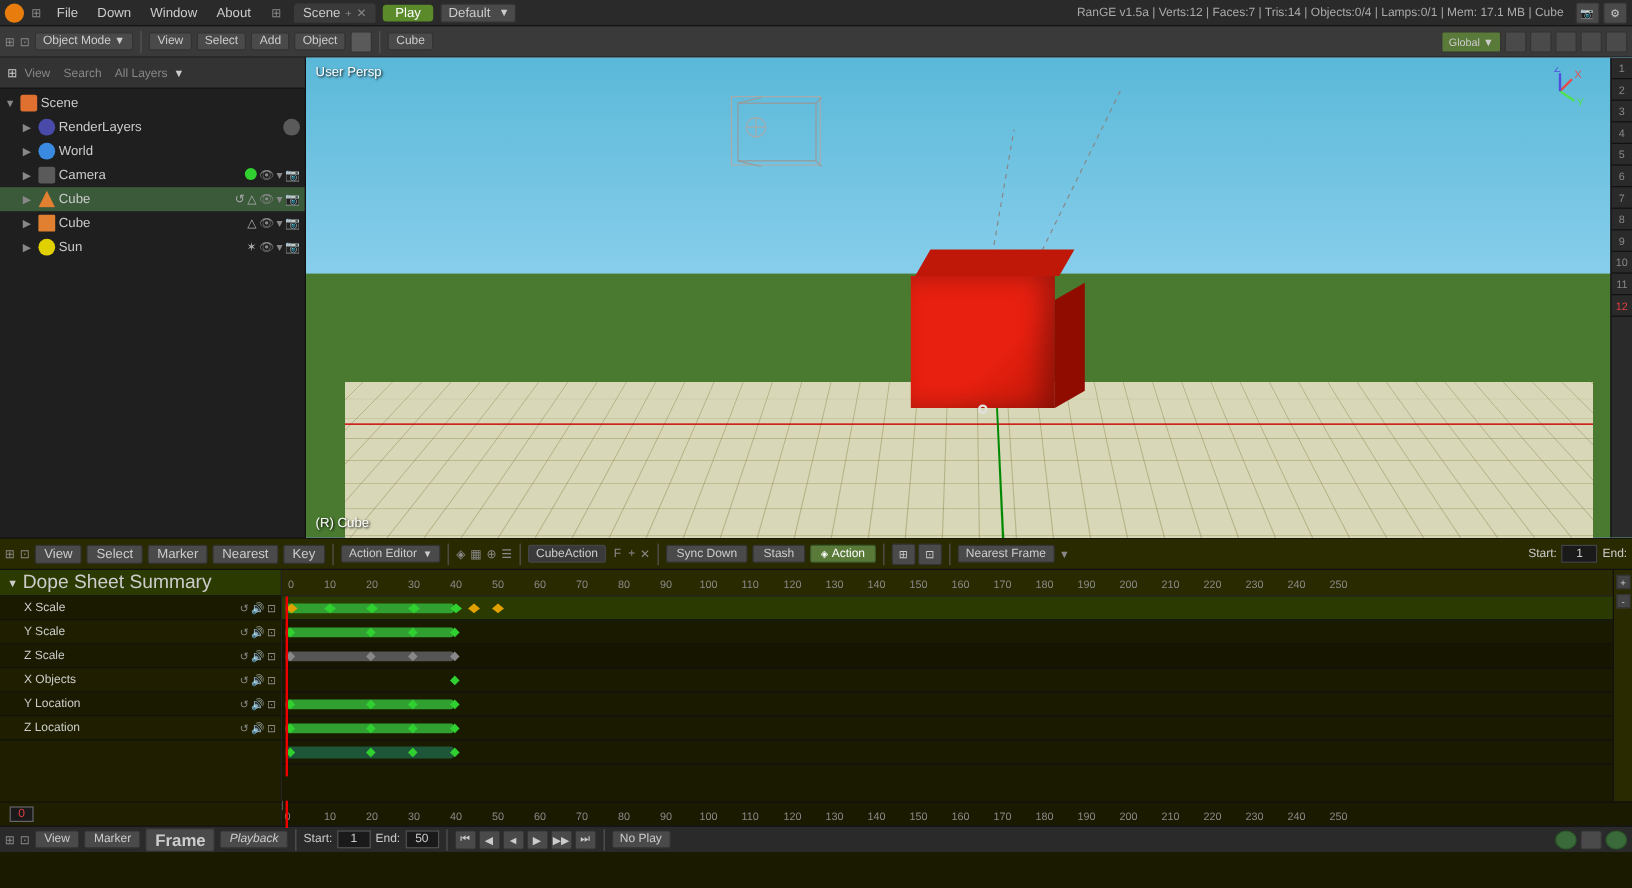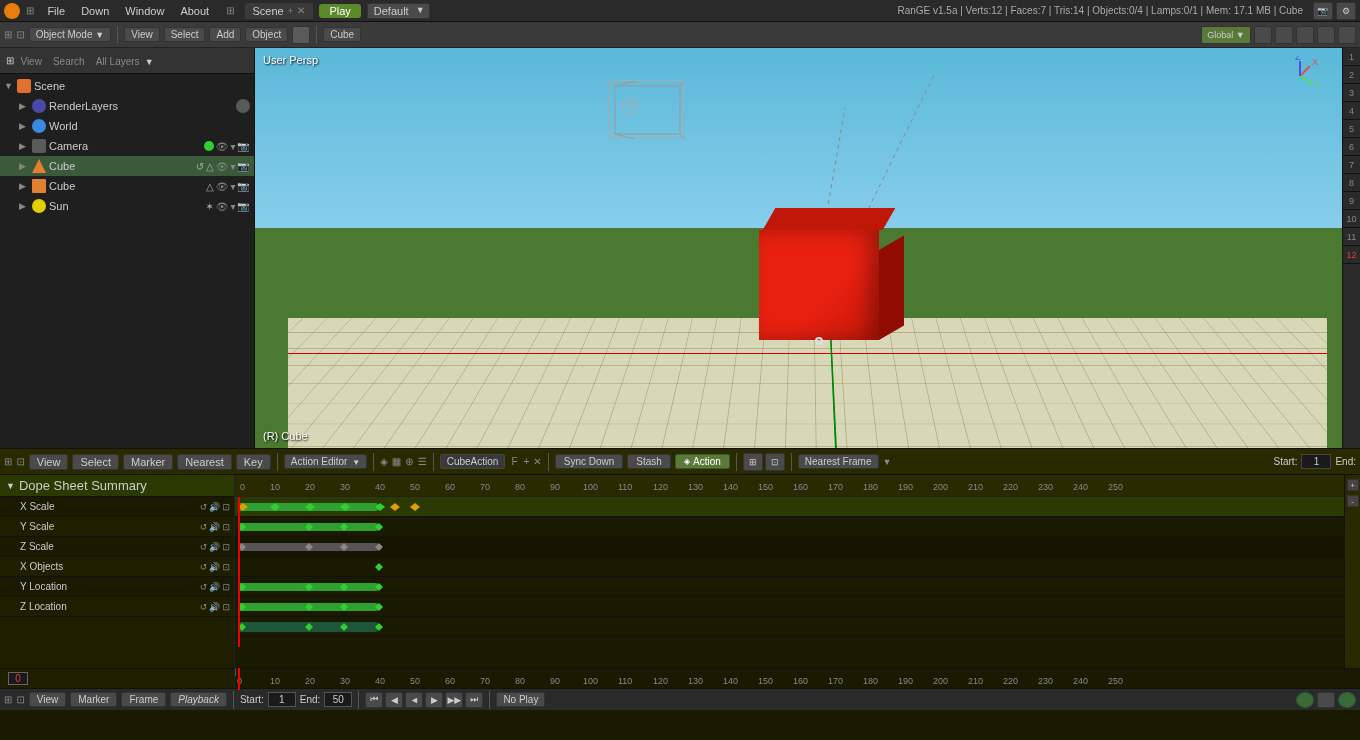--- a/index.html
+++ b/index.html
@@ -602,21 +602,21 @@
     <div style="background:#1a1a1a;border:1px solid #444;padding:1px 4px;width:30px;text-align:center;font-size:10px;color:#ccc;">1</div>
     <span style="font-size:10px;color:#ccc;">End:</span>
   </div>
 
   <div class="dopesheet-main">
 
     <div class="dopesheet-channels">
 
       <div class="dope-summary-row">
         <span style="font-size:9px;color:#ccc;">▼</span>
-        <span style="font-size:13px;color:#ccc;">Dope Sheet Summary</span>
+        <span style="font-size:16px;color:#ccc;">Dope Sheet Summary</span>
       </div>
 
       <div class="channel-row">
         <span class="channel-label">X Scale</span>
         <div class="channel-icons">
           <span style="font-size:9px;color:#888;">↺</span>
           <span style="font-size:9px;color:#888;">🔊</span>
           <span style="font-size:9px;color:#888;">⊡</span>
         </div>
       </div>
@@ -818,21 +818,21 @@
     
     <div style="position:absolute;left:3px;top:0;bottom:0;width:2px;background:#e00;"></div>
   </div>
 </div>
 
 <div class="bottom-bar">
   <span style="font-size:10px;color:#888;">⊞</span>
   <span style="font-size:10px;color:#888;">⊡</span>
   <div class="toolbar-btn" style="font-size:10px;">View</div>
   <div class="toolbar-btn" style="font-size:10px;">Marker</div>
-  <div class="toolbar-btn" style="font-size:10px;">Frame</div>
+  <div class="toolbar-btn" style="font-size:14px;font-weight:bold;">Frame</div>
   <div class="toolbar-btn" style="font-size:10px;font-style:italic;">Playback</div>
   <div class="toolbar-separator"></div>
   <span style="font-size:10px;color:#ccc;">Start:</span>
   <div style="background:#1a1a1a;border:1px solid #555;color:#ccc;padding:1px 4px;width:28px;text-align:center;font-size:10px;">1</div>
   <span style="font-size:10px;color:#ccc;">End:</span>
   <div style="background:#1a1a1a;border:1px solid #555;color:#ccc;padding:1px 4px;width:28px;text-align:center;font-size:10px;">50</div>
   <div class="toolbar-separator"></div>
 
   <div style="display:flex;gap:2px;align-items:center;">
     <div style="background:#4a4a4a;border:1px solid #333;width:18px;height:16px;border-radius:2px;display:flex;align-items:center;justify-content:center;cursor:pointer;">

